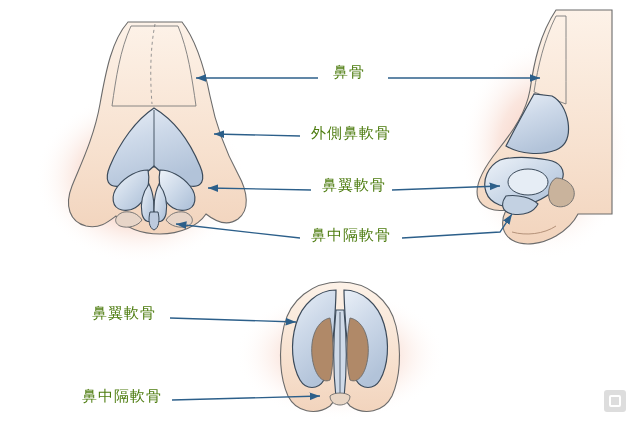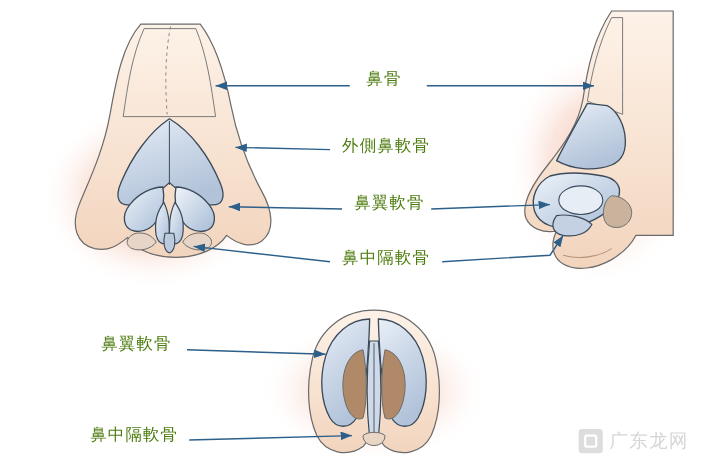--- a/index.html
+++ b/index.html
@@ -198,14 +198,13 @@
 
 <div class="label" style="left:333px; top:64px;">鼻骨</div>
 <div class="label" style="left:311px; top:125px;">外側鼻軟骨</div>
 <div class="label" style="left:322px; top:177px;">鼻翼軟骨</div>
 <div class="label" style="left:311px; top:227px;">鼻中隔軟骨</div>
 <div class="label" style="left:92px; top:305px;">鼻翼軟骨</div>
 <div class="label" style="left:82px; top:388px;">鼻中隔軟骨</div>
 
 <div class="wm">
   <div class="wm-icon"></div>
-  <div class="wm-text">广东龙网</div>
 </div>
 
 </body></html>

